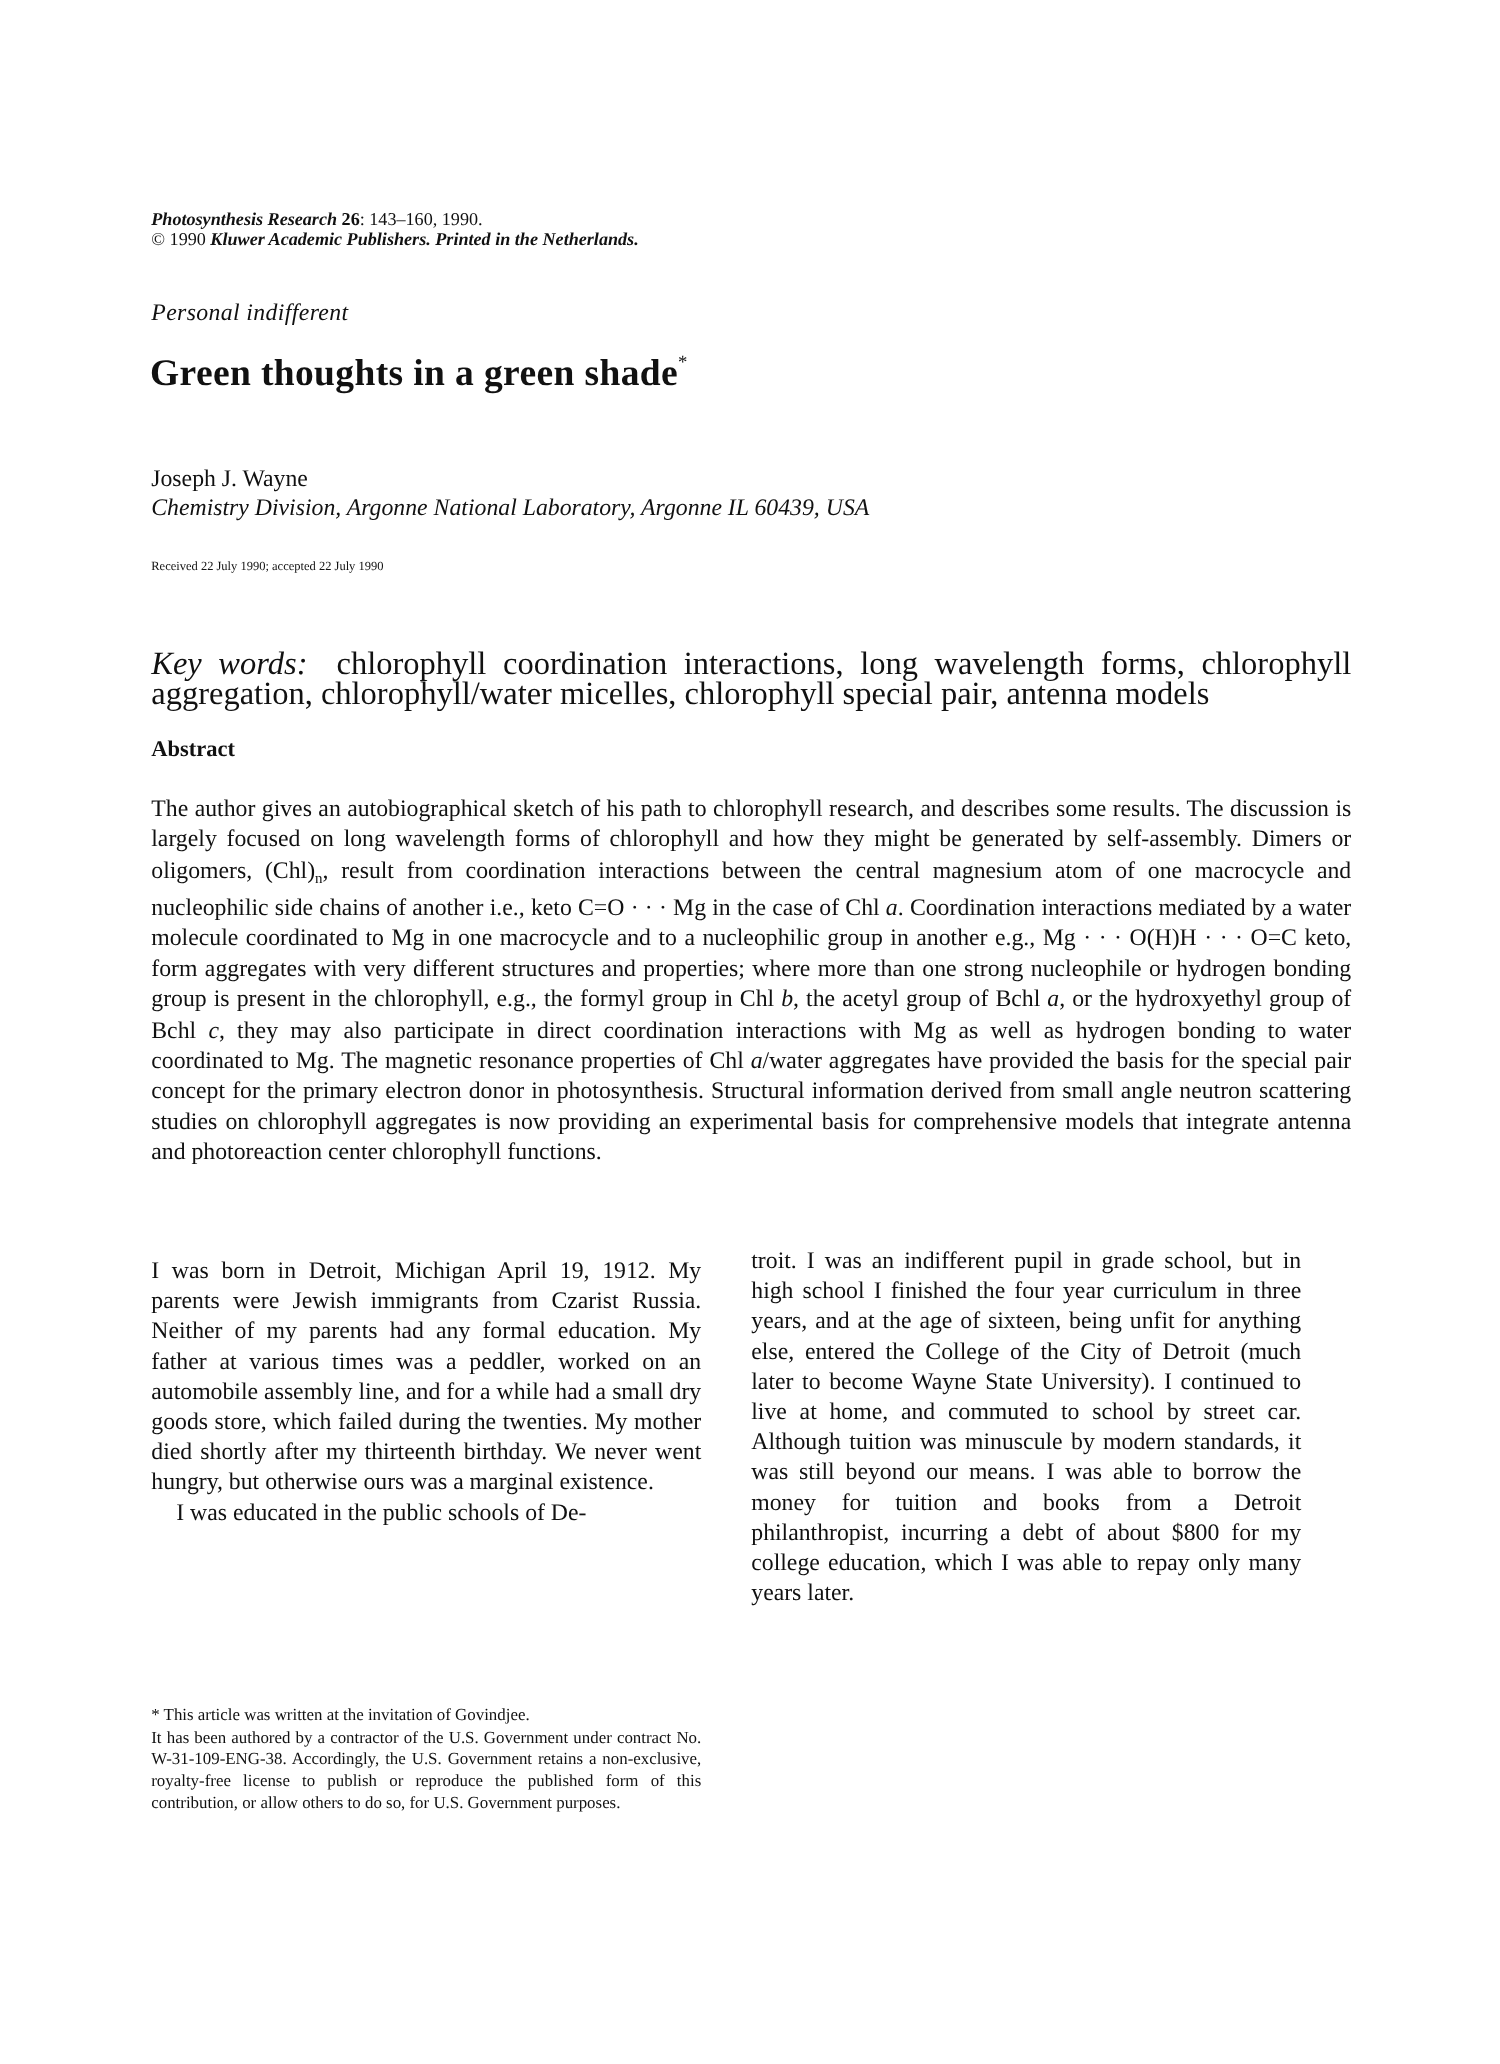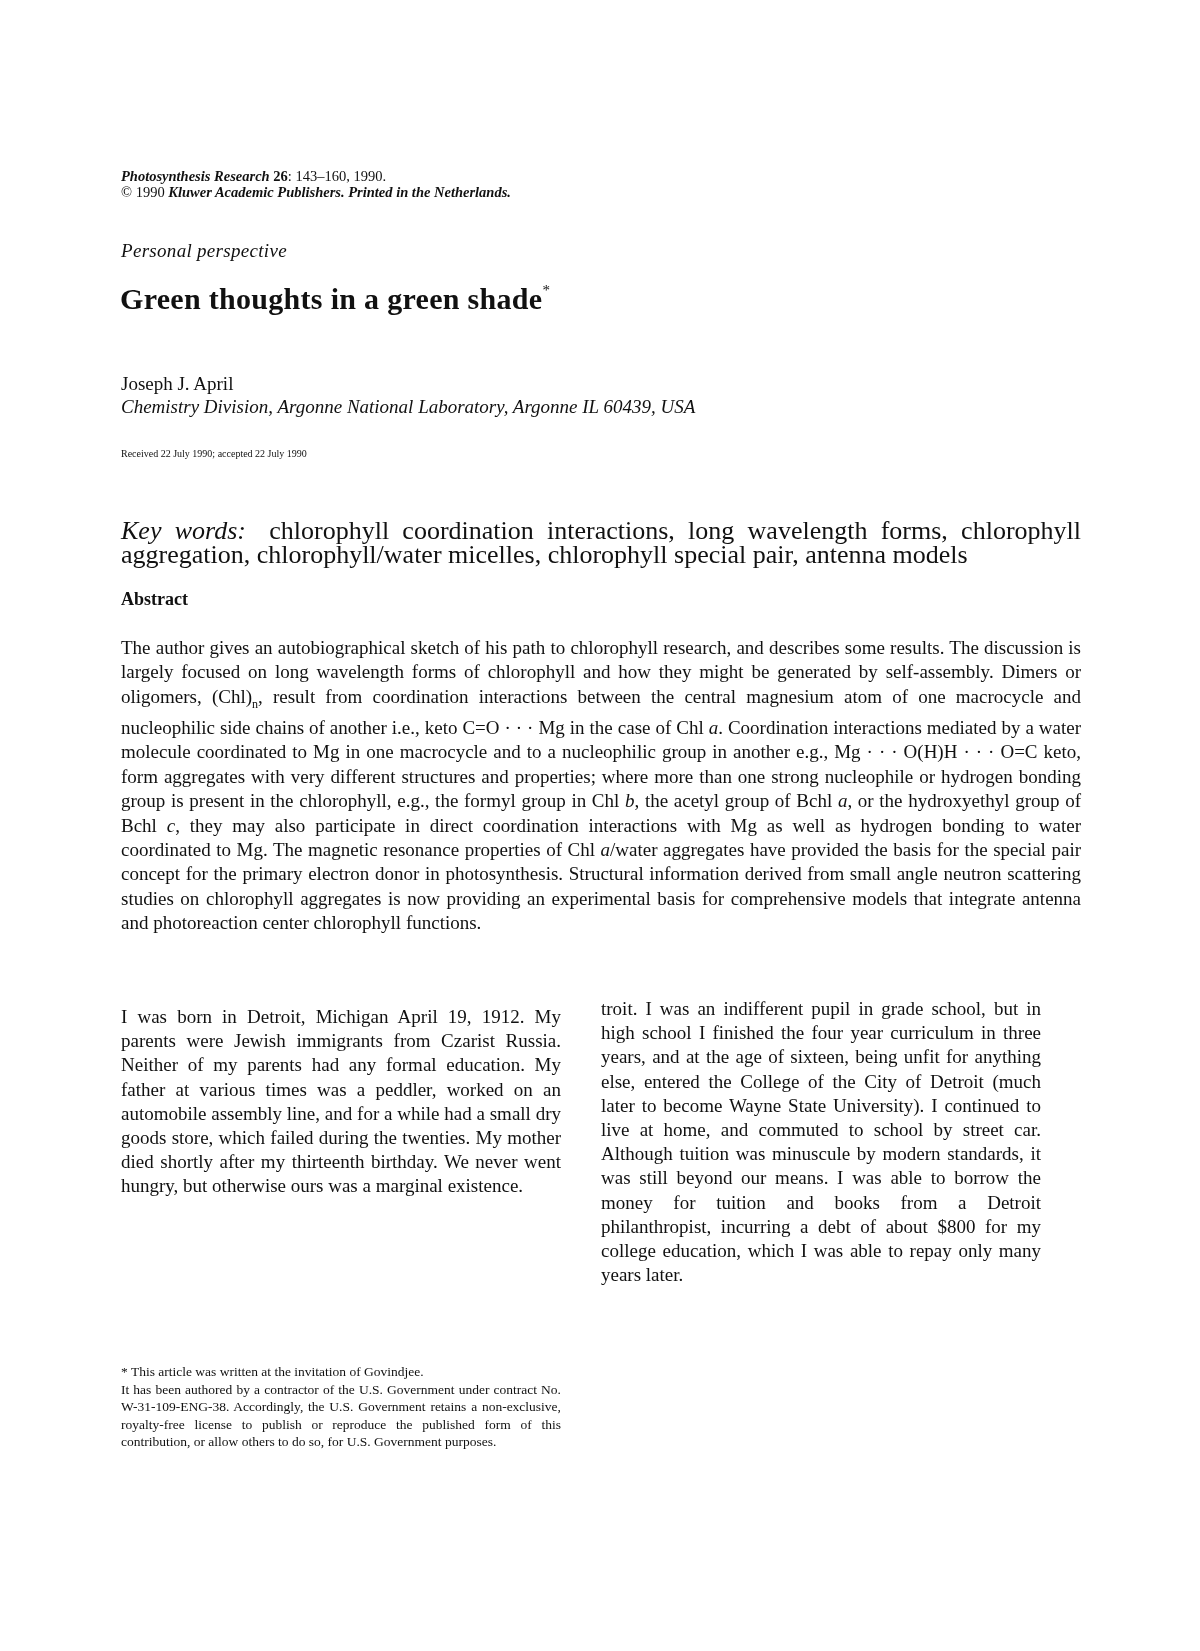--- a/index.html
+++ b/index.html
@@ -37,41 +37,42 @@
 <div class="abs journal">
   <div>
     <span class="it">Photosynthesis Research</span>
     <b>26</b><span>: 143–160, 1990.</span>
   </div>
   <div>
     <span>©</span><span> 1990 </span><span class="it">Kluwer Academic Publishers. Printed in the Netherlands.</span>
   </div>
 </div>
 
-<div class="abs section-label">Personal perspective</div>
+<div class="abs section-label">Personal indifferent</div>
 
 <div class="abs title">
   <span>Green thoughts in a green shade</span><sup>*</sup>
 </div>
 
-<div class="abs author">Joseph J. April</div>
+<div class="abs author">Joseph J. Wayne</div>
 <div class="abs affil">Chemistry Division, Argonne National Laboratory, Argonne IL 60439, USA</div>
 <div class="abs received">Received 22 July 1990; accepted 22 July 1990</div>
 
 <div class="abs keywords">
   <span class="kw-label">Key words:</span>
   <span>chlorophyll coordination interactions, long wavelength forms, chlorophyll aggregation, chlorophyll/water micelles, chlorophyll special pair, antenna models</span>
 </div>
 
 <div class="abs abstract-heading">Abstract</div>
 
 <div class="abs abstract"><span>The author gives an autobiographical sketch of his path to chlorophyll research, and describes some results. The discussion is largely focused on long wavelength forms of chlorophyll and how they might be generated by self-assembly. Dimers or oligomers, (Chl)</span><sub>n</sub><span>, result from coordination interactions between the central magnesium atom of one macrocycle and nucleophilic side chains of another i.e., keto C=O · · · Mg in the case of Chl </span><i>a</i><span>. Coordination interactions mediated by a water molecule coordinated to Mg in one macrocycle and to a nucleophilic group in another e.g., Mg · · · O(H)H · · · O=C keto, form aggregates with very different structures and properties; where more than one strong nucleophile or hydrogen bonding group is present in the chlorophyll, e.g., the formyl group in Chl </span><i>b</i><span>, the acetyl group of Bchl </span><i>a</i><span>, or the hydroxyethyl group of Bchl </span><i>c</i><span>, they may also participate in direct coordination interactions with Mg as well as hydrogen bonding to water coordinated to Mg. The magnetic resonance properties of Chl </span><i>a</i><span>/water aggregates have provided the basis for the special pair concept for the primary electron donor in photosynthesis. Structural information derived from small angle neutron scattering studies on chlorophyll aggregates is now providing an experimental basis for comprehensive models that integrate antenna and photoreaction center chlorophyll functions.</span></div>
 
 <div class="abs col col-left">
   <p>I was born in Detroit, Michigan April 19, 1912. My parents were Jewish immigrants from Czarist Russia. Neither of my parents had any formal education. My father at various times was a peddler, worked on an automobile assembly line, and for a while had a small dry goods store, which failed during the twenties. My mother died shortly after my thirteenth birthday. We never went hungry, but otherwise ours was a marginal existence.</p>
+  <p class="indent">I was educated in the public schools of De-</p>
 </div>
 
 <div class="abs col col-right">
   <p>troit. I was an indifferent pupil in grade school, but in high school I finished the four year curriculum in three years, and at the age of sixteen, being unfit for anything else, entered the College of the City of Detroit (much later to become Wayne State University). I continued to live at home, and commuted to school by street car. Although tuition was minuscule by modern standards, it was still beyond our means. I was able to borrow the money for tuition and books from a Detroit philanthropist, incurring a debt of about $800 for my college education, which I was able to repay only many years later.</p>
 </div>
 
 <div class="abs footnotes">
   <p>* This article was written at the invitation of Govindjee.</p>
   <p>It has been authored by a contractor of the U.S. Government under contract No. W-31-109-ENG-38. Accordingly, the U.S. Government retains a non-exclusive, royalty-free license to publish or reproduce the published form of this contribution, or allow others to do so, for U.S. Government purposes.</p>
 </div>

